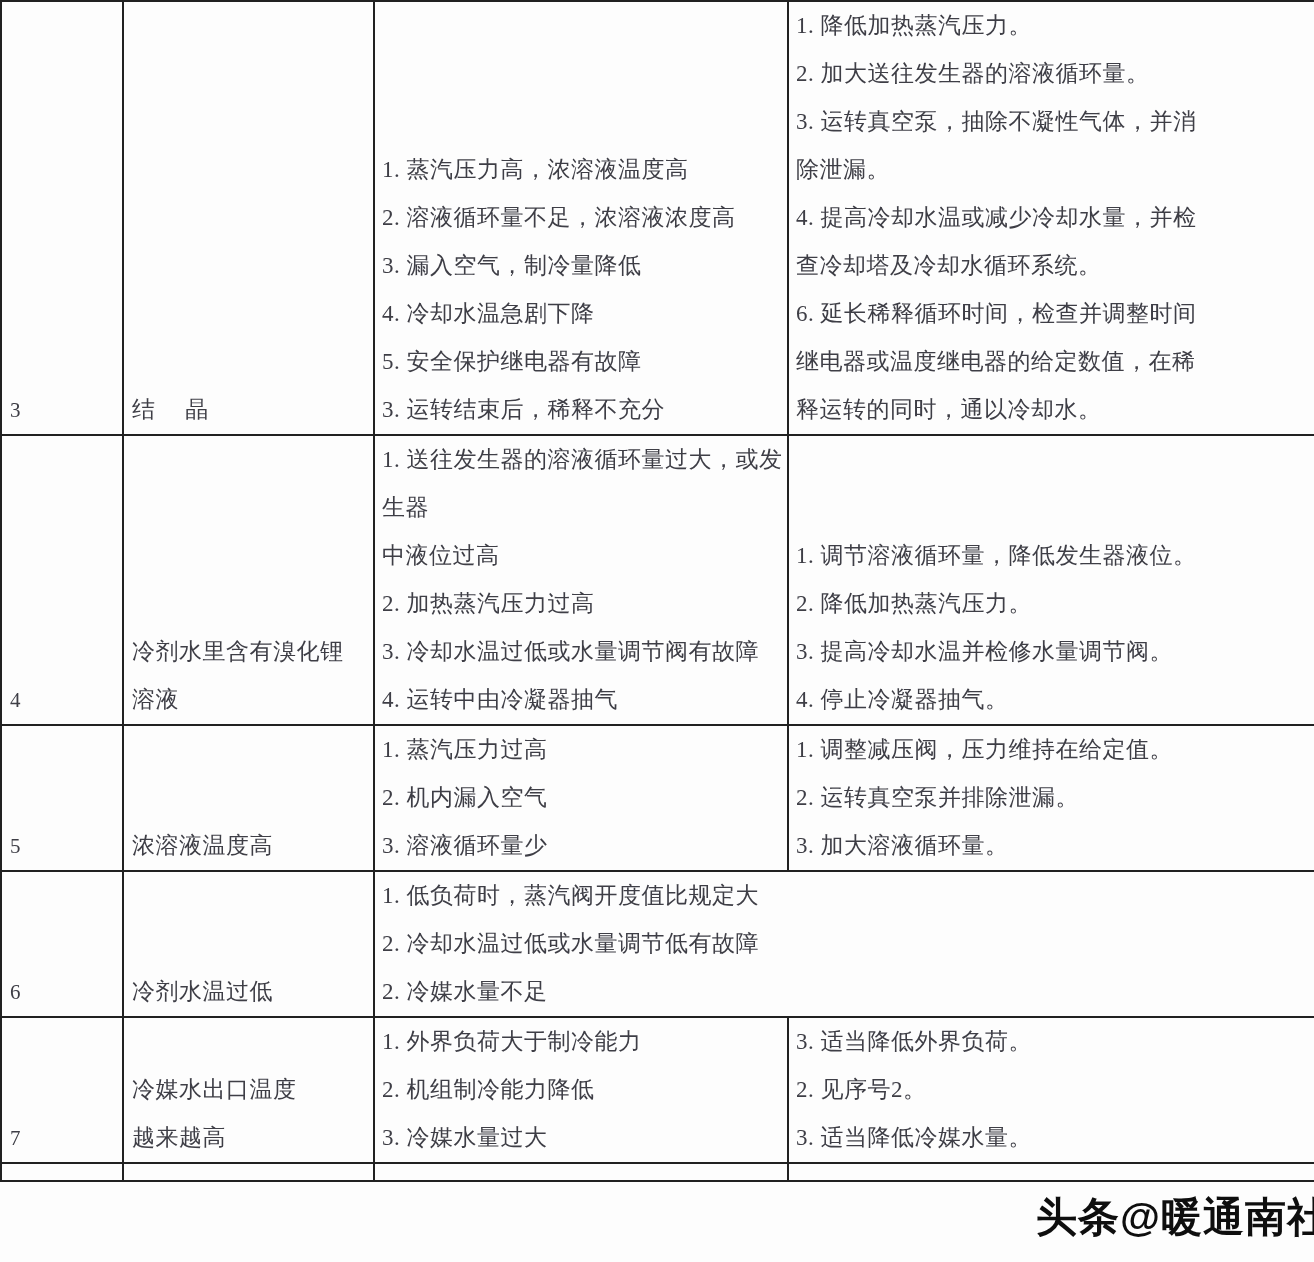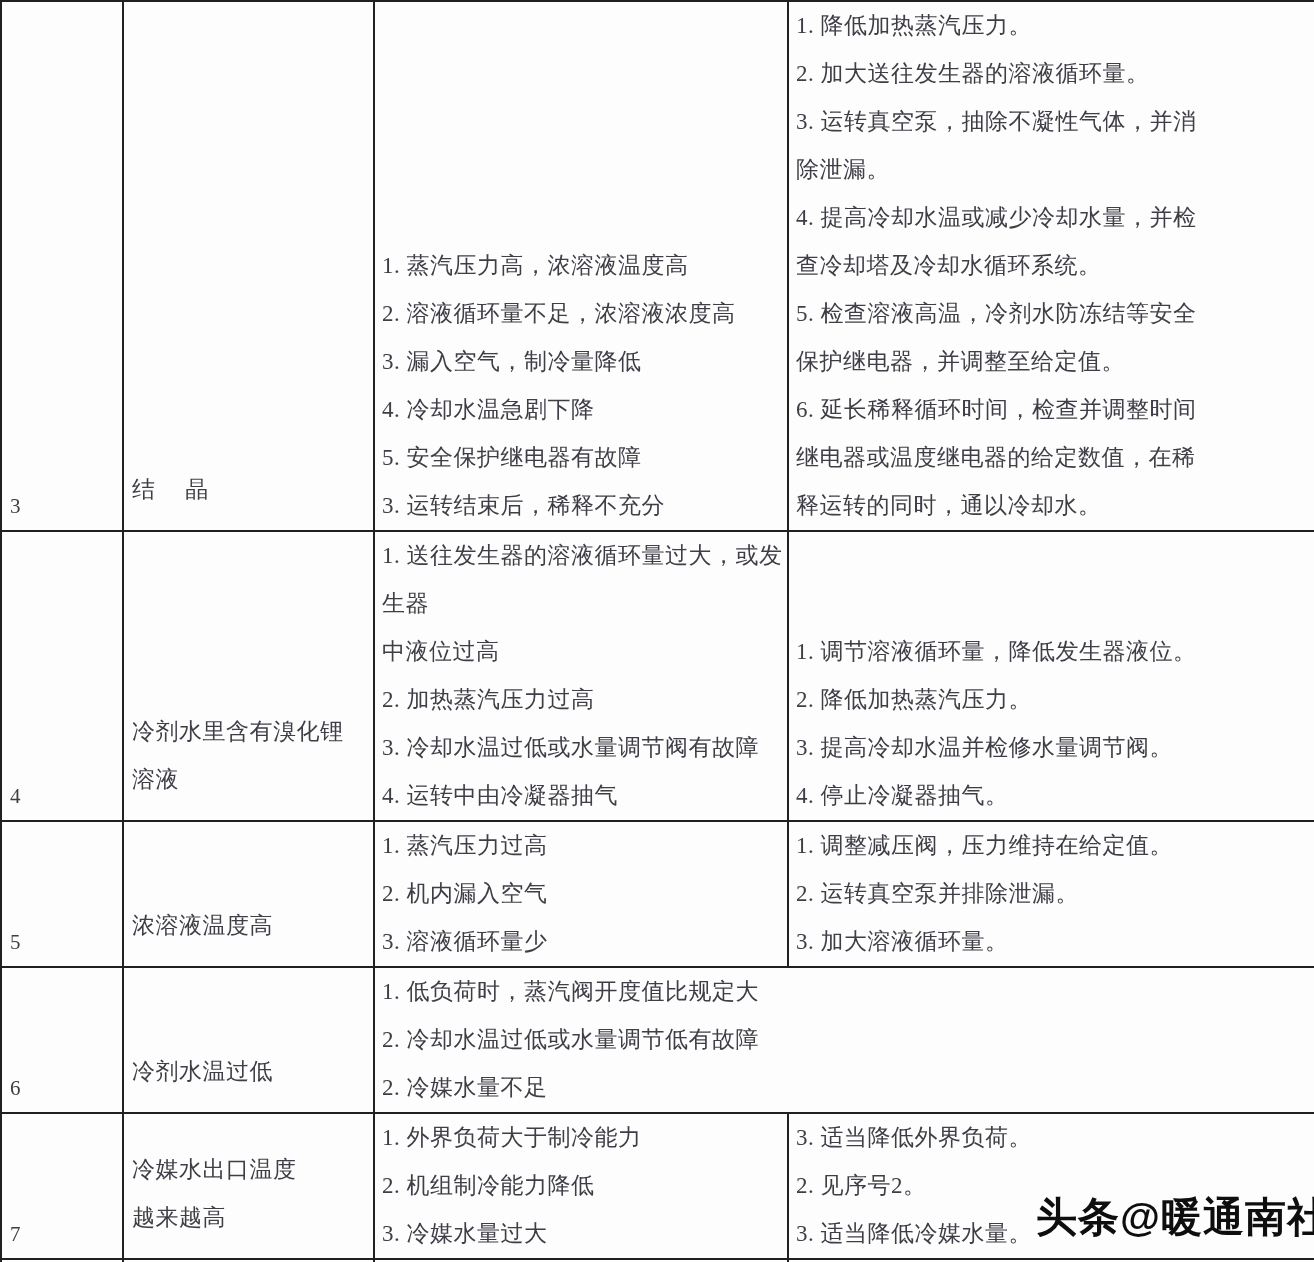--- a/index.html
+++ b/index.html
@@ -26,21 +26,21 @@
     background: #fdfdfd;
   }
   .cell {
     box-sizing: border-box;
     display: flex;
     flex-direction: column;
     justify-content: flex-end;
     overflow: hidden;
   }
   .c-num      { width: 120px; padding-left: 8px; }
-  .c-fault    { width: 251px; border-left: 2px solid #212121; padding: 0 4px 16px 8px; }
+  .c-fault    { width: 251px; border-left: 2px solid #212121; padding: 0 4px 0 8px; }
   .c-causes   { width: 414px; border-left: 2px solid #212121; padding: 0 2px 0 7px; }
   .c-solutions{ flex: 1;      border-left: 2px solid #212121; padding: 0 2px 0 7px; }
   .item {
     font-size: 23px;
     line-height: 48px;
     white-space: pre-line;
     letter-spacing: 0.5px;
   }
   .num-txt {
     font-size: 21px;
@@ -81,22 +81,20 @@
           <div class="item">5. 安全保护继电器有故障</div>
           <div class="item">3. 运转结束后，稀释不充分</div>
         </div>
       <div class="cell c-solutions">
           <div class="item">1. 降低加热蒸汽压力。</div>
           <div class="item">2. 加大送往发生器的溶液循环量。</div>
           <div class="item">3. 运转真空泵，抽除不凝性气体，并消
 除泄漏。</div>
           <div class="item">4. 提高冷却水温或减少冷却水量，并检
 查冷却塔及冷却水循环系统。</div>
-          <div class="item">5. 检查溶液高温，冷剂水防冻结等安全
-保护继电器，并调整至给定值。</div>
           <div class="item">6. 延长稀释循环时间，检查并调整时间
 继电器或温度继电器的给定数值，在稀
 释运转的同时，通以冷却水。</div>
         </div>
     </div>
 
     <div class="row">
       <div class="cell c-num">
         <div class="num-txt">4</div>
       </div>

